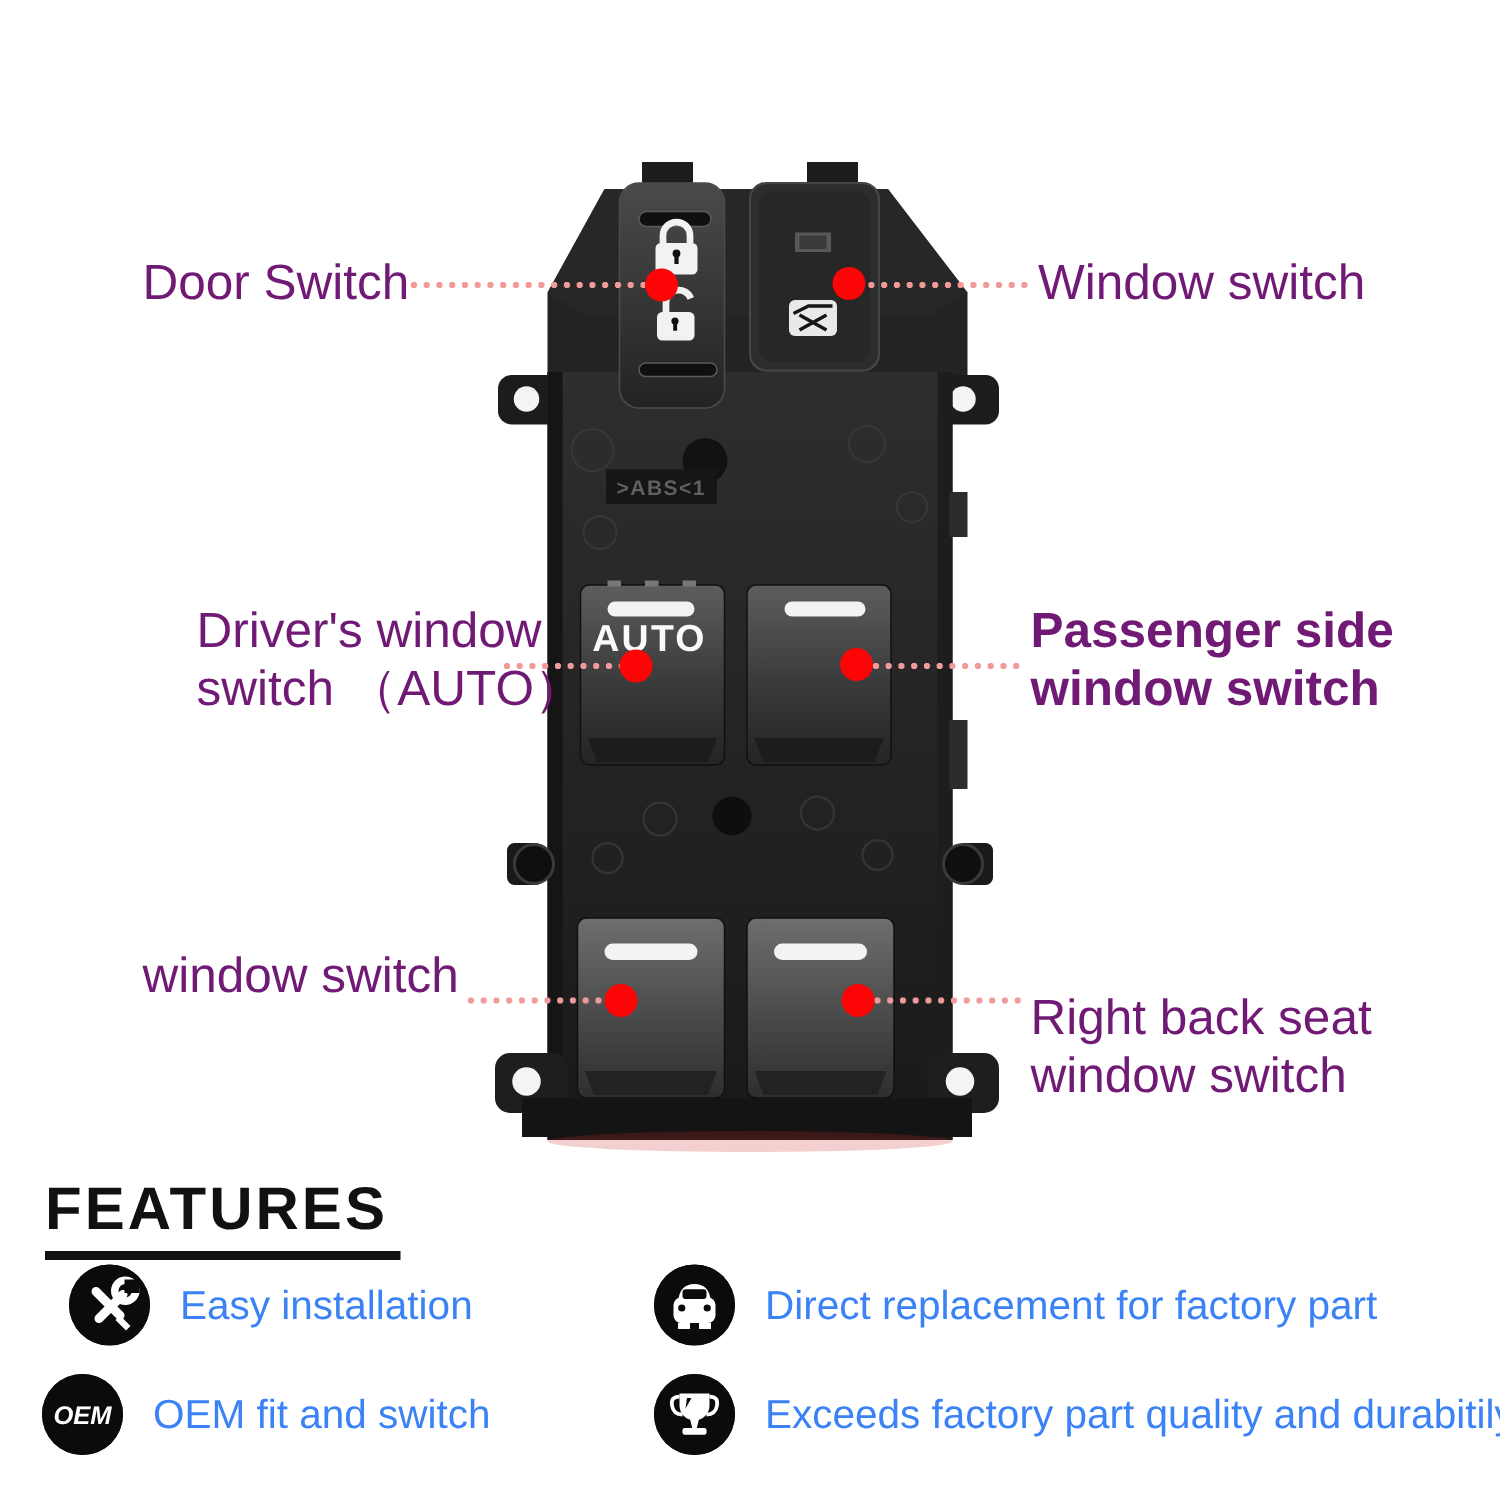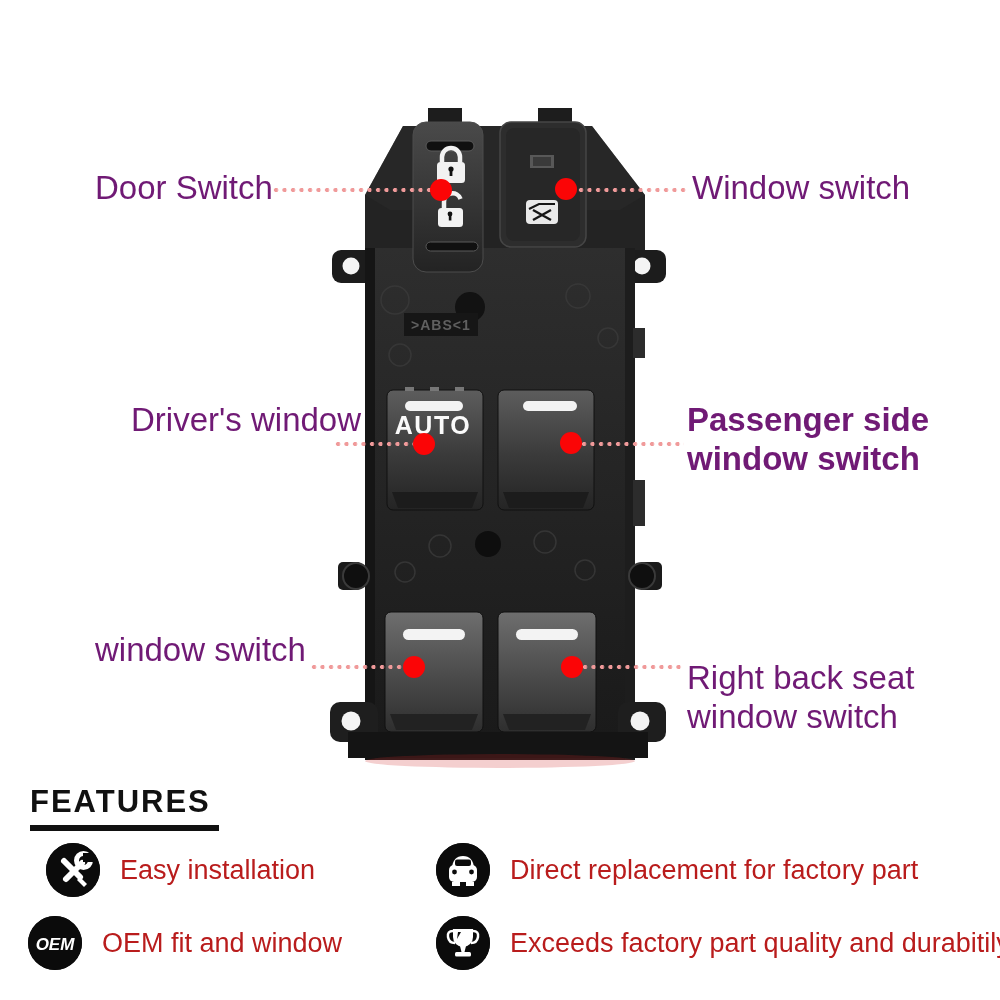--- a/index.html
+++ b/index.html
@@ -19,34 +19,34 @@
     position:absolute;height:8px;
     background-image:radial-gradient(circle 3.2px at 4px 4px,#f09a9a 62%,rgba(240,154,154,0) 72%);
     background-size:8.5px 8px;background-repeat:repeat-x;
   }
   .dot{
     position:absolute;width:22px;height:22px;border-radius:50%;
     background:#fb0506;
   }
   .features-heading{
     position:absolute;left:30px;top:784px;
-    font-size:31px;font-weight:bold;color:#111;
+    font-size:40px;font-weight:bold;color:#111;
     letter-spacing:2px;
     border-bottom:6px solid #111;
     padding:0 8px 5px 0;
   }
   .feature{
     position:absolute;display:flex;align-items:center;gap:20px;
   }
   .ficon{
     width:54px;height:54px;border-radius:50%;background:#0b0b0b;
     flex:0 0 auto;display:flex;align-items:center;justify-content:center;
   }
   .ftext{
-    font-size:27px;color:#b91c1c;white-space:nowrap;
+    font-size:27px;color:#3b82f6;white-space:nowrap;
   }
   svg text{font-family:"Liberation Sans","DejaVu Sans",sans-serif;}
 </style>
 </head>
 <body>
 
 <svg style="position:absolute;left:320px;top:100px;" width="360" height="680" viewBox="0 0 360 680">
   <defs>
     <linearGradient id="gBody" x1="0" y1="0" x2="0" y2="1">
       <stop offset="0" stop-color="#2e2e2e"></stop>
@@ -194,20 +194,21 @@
 <div class="dot" style="left:430px;top:179px;"></div>
 
 <div class="callout-label" style="left:692px;top:168px;">
   <div>Window switch</div>
 </div>
 <div class="dotline" style="left:577px;top:186px;width:112px;"></div>
 <div class="dot" style="left:555px;top:178px;"></div>
 
 <div class="callout-label" style="left:95px;top:400px;margin-left:36px;">
   <div>Driver's window</div>
+  <div>switch （AUTO）</div>
 </div>
 <div class="dotline" style="left:334px;top:440px;width:82px;"></div>
 <div class="dot" style="left:413px;top:433px;"></div>
 
 <div class="callout-label" style="left:687px;top:400px;font-weight:bold;">
   <div>Passenger side</div>
   <div>window switch</div>
 </div>
 <div class="dotline" style="left:580px;top:440px;width:104px;"></div>
 <div class="dot" style="left:560px;top:432px;"></div>
@@ -257,21 +258,21 @@
   <div class="ftext">Direct replacement for factory part</div>
 </div>
 
 <div class="feature" style="left:28px;top:916px;">
   <div class="ficon">
     <svg width="54" height="54" viewBox="0 0 54 54">
       <circle cx="27" cy="27" r="27" fill="#0b0b0b"></circle>
       <text x="27" y="33.5" text-anchor="middle" font-size="17" font-weight="bold" fill="#fff" font-style="italic">OEM</text>
     </svg>
   </div>
-  <div class="ftext">OEM fit and window</div>
+  <div class="ftext">OEM fit and switch</div>
 </div>
 
 <div class="feature" style="left:436px;top:916px;">
   <div class="ficon">
     <svg width="54" height="54" viewBox="0 0 54 54">
       <circle cx="27" cy="27" r="27" fill="#0b0b0b"></circle>
       <path d="M17,13 h20 v8 a10,10 0 0 1 -20,0 z" fill="#fff"></path>
       <path d="M17,15 q-6,0 -5,6 q1,6 7,6" fill="none" stroke="#fff" stroke-width="2.5"></path>
       <path d="M37,15 q6,0 5,6 q-1,6 -7,6" fill="none" stroke="#fff" stroke-width="2.5"></path>
       <path d="M24,30 h6 l-1.5,6 h-3 z" fill="#fff"></path>

